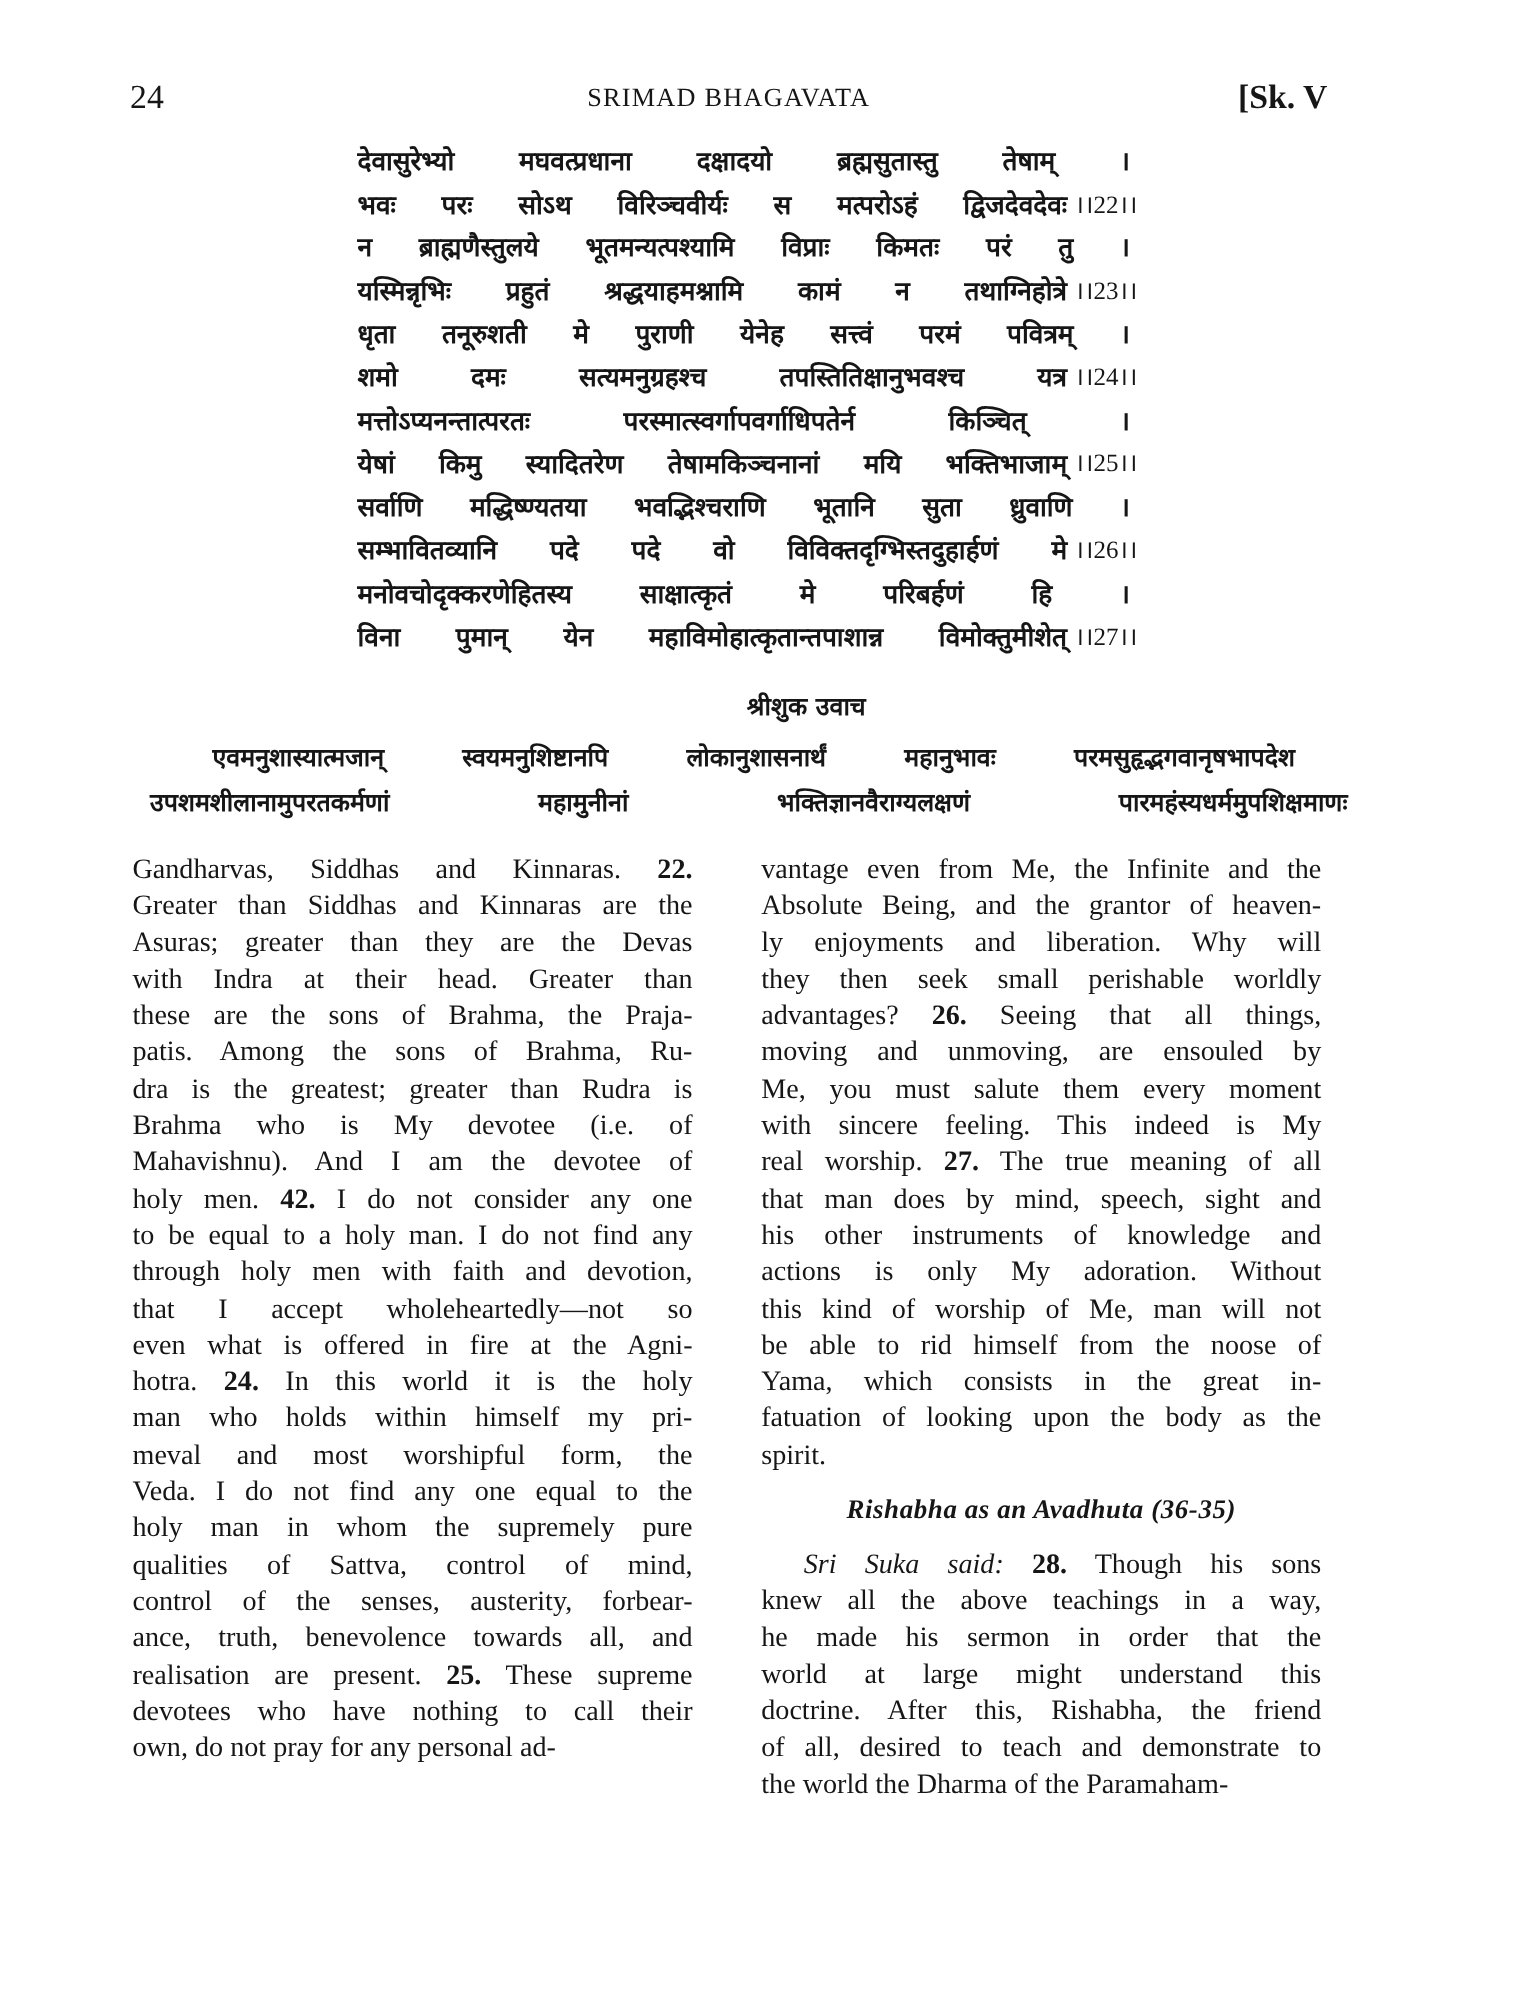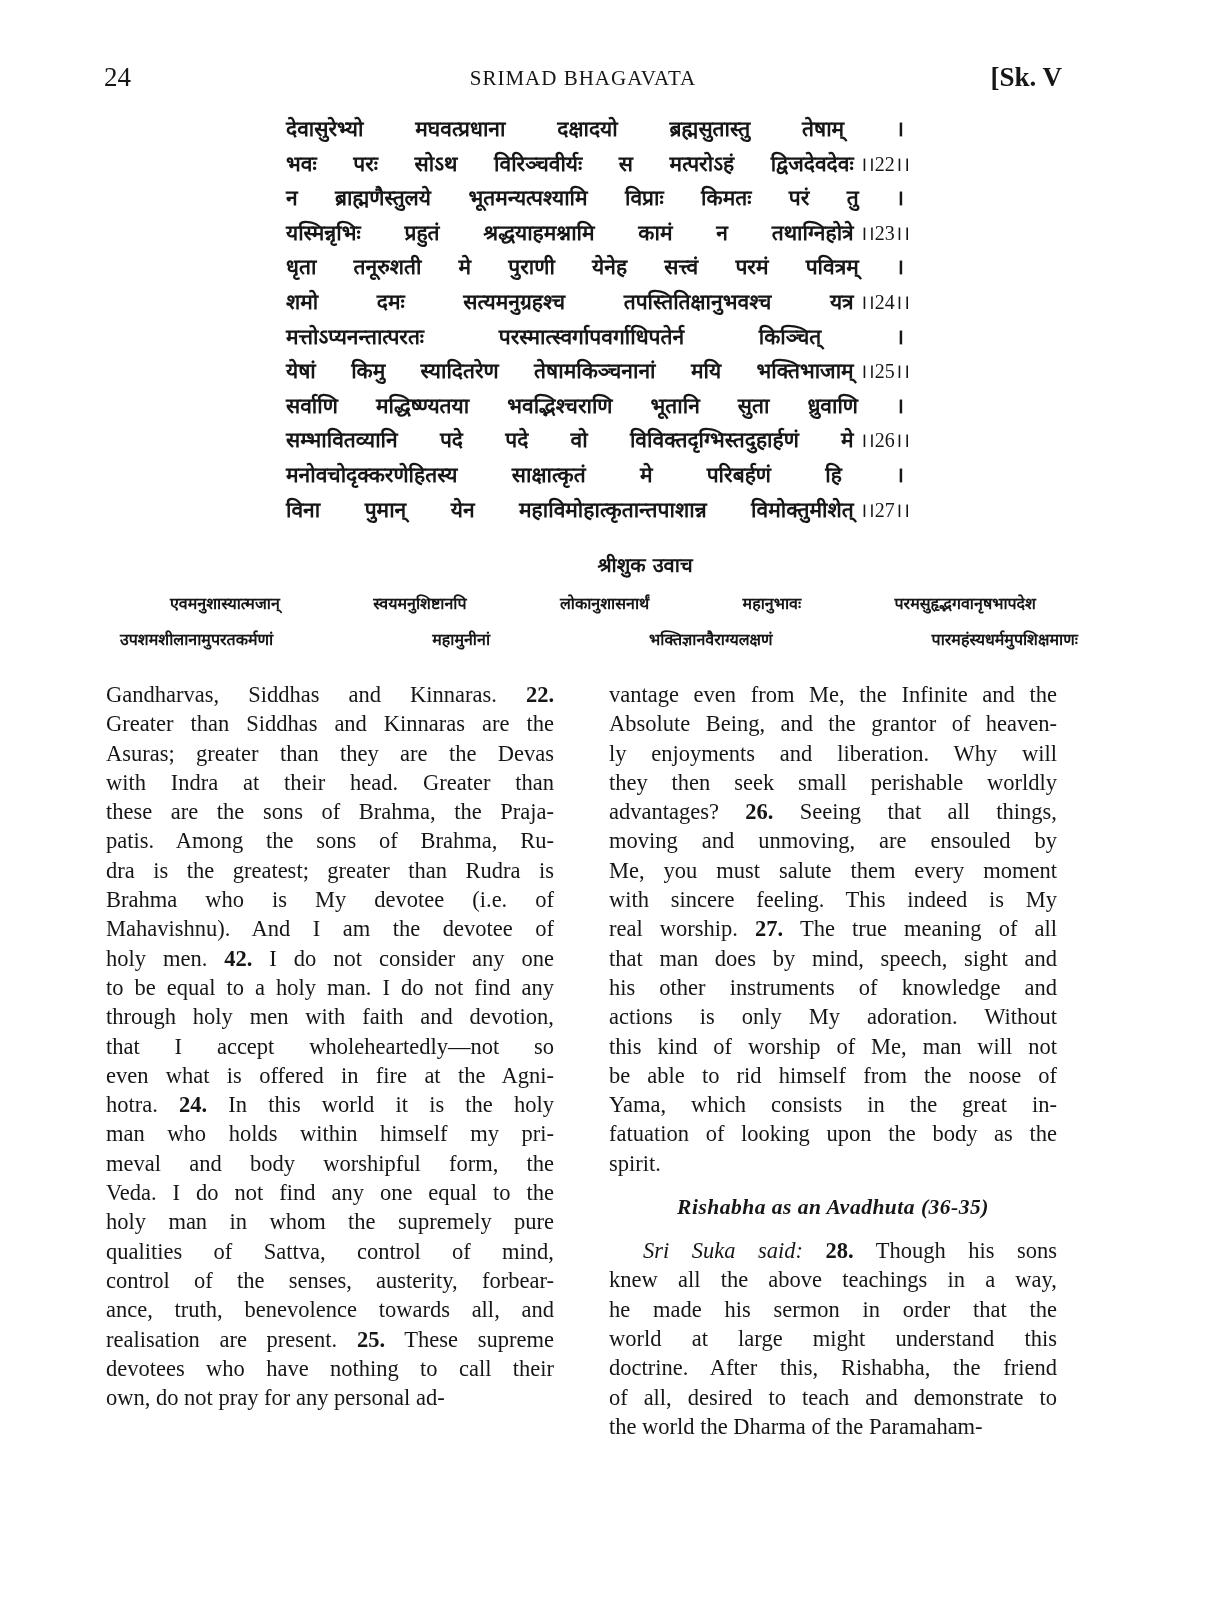--- a/index.html
+++ b/index.html
@@ -10,21 +10,21 @@
   .page-number { position: absolute; left: 0; top: 0; font-size: 27px; }
   .running-title { position: absolute; left: 0; right: 0; top: 4px; text-align: center; font-size: 21px; letter-spacing: 1px; }
   .section-ref { position: absolute; right: 0; top: 0; font-size: 27px; font-weight: bold; }
 
   .sanskrit-block { position: absolute; left: 286px; top: 112px; width: 624px; font-family: "DejaVu Sans", sans-serif; font-weight: bold; font-size: 21px; }
   .verse-line { height: 34.6px; line-height: 34.6px; display: flex; justify-content: space-between; white-space: nowrap; overflow: visible; }
   .verse-line .vtext { flex: 1; text-align: justify; text-align-last: justify; padding-right: 6px; }
   .verse-line .vnum { font-family: "Liberation Serif", serif; font-weight: normal; font-size: 20px; }
 
   .speaker { position: absolute; left: 0; width: 1218px; top: 551px; text-align: center; font-family: "DejaVu Sans", sans-serif; font-weight: bold; font-size: 20px; margin-left: 36px; }
-  .prose-line { position: absolute; font-family: "DejaVu Sans", sans-serif; font-weight: bold; font-size: 16px; white-space: nowrap; text-align: justify; text-align-last: justify; }
+  .prose-line { position: absolute; font-family: "DejaVu Sans", sans-serif; font-weight: bold; font-size: 20px; white-space: nowrap; text-align: justify; text-align-last: justify; }
   .prose-1 { left: 170px; width: 866px; top: 592px; }
   .prose-2 { left: 120px; width: 958px; top: 628px; }
 
   .column { position: absolute; top: 680px; width: 448px; font-size: 22.5px; line-height: 29.3px; text-align: justify; }
   .col-left { left: 106px; }
   .col-right { left: 609px; }
   .text-line { display: block; height: 29.3px; white-space: nowrap; text-align: justify; text-align-last: justify; }
   .text-line.last { text-align-last: left; }
   .vn { font-weight: bold; }
   .it { font-style: italic; }
@@ -101,21 +101,21 @@
       <span class="text-line"><span>dra is the greatest; greater than Rudra is</span></span>
       <span class="text-line"><span>Brahma who is My devotee (i.e. of</span></span>
       <span class="text-line"><span>Mahavishnu). And I am the devotee of</span></span>
       <span class="text-line"><span>holy men. </span><span class="vn">42.</span><span> I do not consider any one</span></span>
       <span class="text-line"><span>to be equal to a holy man. I do not find any</span></span>
       <span class="text-line"><span>through holy men with faith and devotion,</span></span>
       <span class="text-line"><span>that I accept wholeheartedly—not so</span></span>
       <span class="text-line"><span>even what is offered in fire at the Agni-</span></span>
       <span class="text-line"><span>hotra. </span><span class="vn">24.</span><span> In this world it is the holy</span></span>
       <span class="text-line"><span>man who holds within himself my pri-</span></span>
-      <span class="text-line"><span>meval and body worshipful form, the</span></span>
+      <span class="text-line"><span>meval and most worshipful form, the</span></span>
       <span class="text-line"><span>Veda. I do not find any one equal to the</span></span>
       <span class="text-line"><span>holy man in whom the supremely pure</span></span>
       <span class="text-line"><span>qualities of Sattva, control of mind,</span></span>
       <span class="text-line"><span>control of the senses, austerity, forbear-</span></span>
       <span class="text-line"><span>ance, truth, benevolence towards all, and</span></span>
       <span class="text-line"><span>realisation are present. </span><span class="vn">25.</span><span> These supreme</span></span>
       <span class="text-line"><span>devotees who have nothing to call their</span></span>
       <span class="text-line last"><span>own, do not pray for any personal ad-</span></span>
     </div>
 

